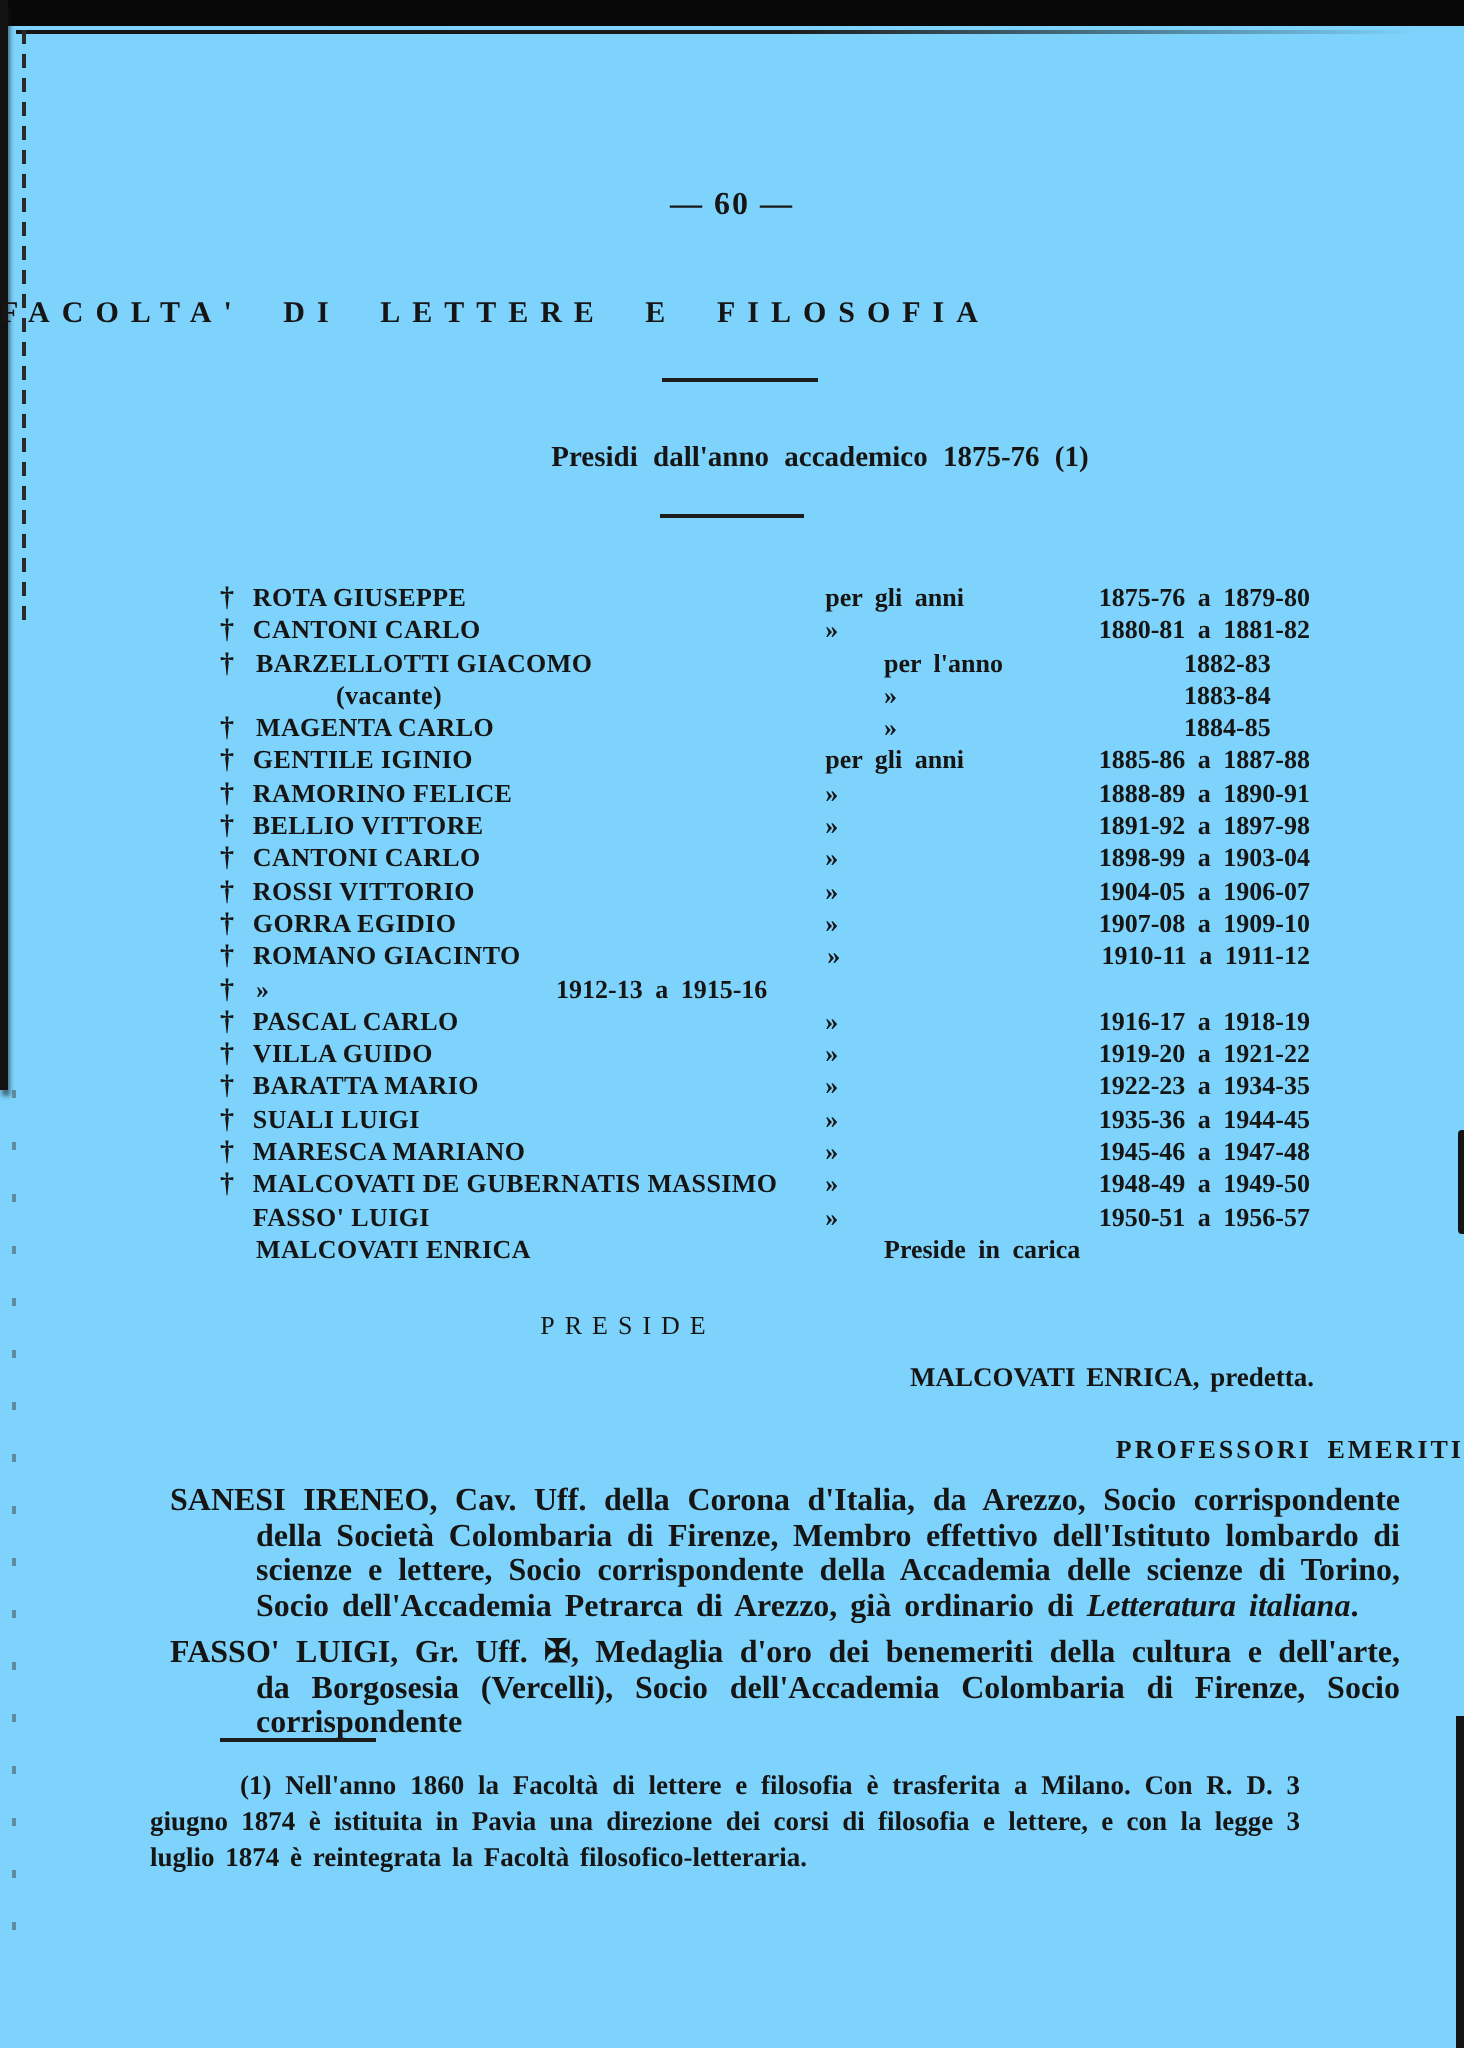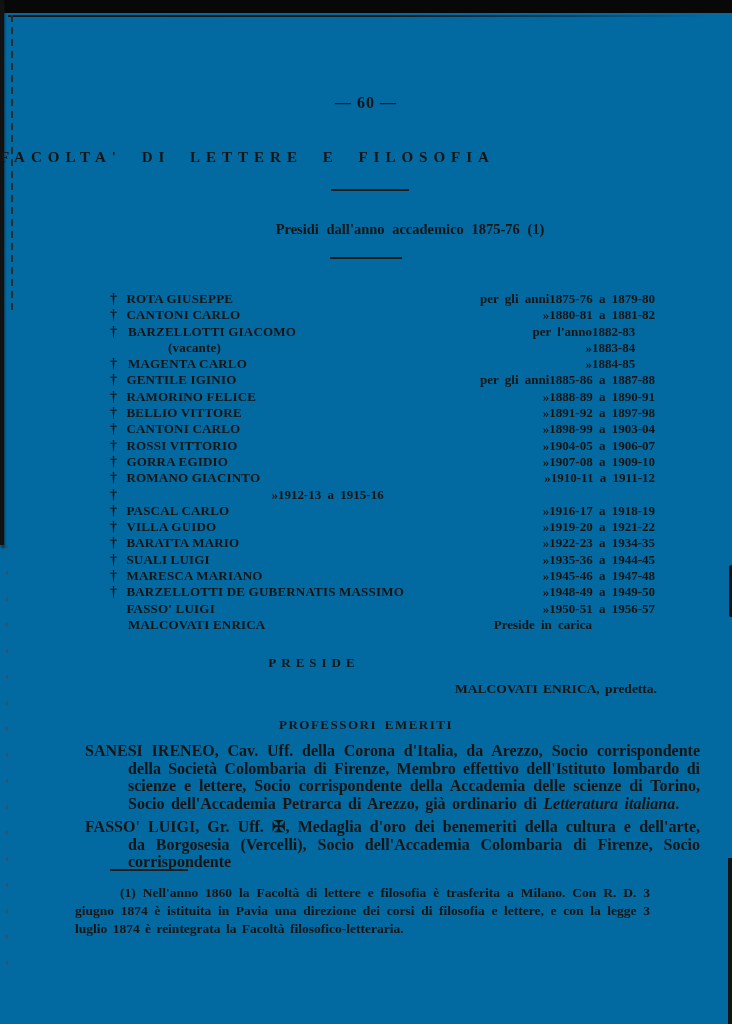--- a/index.html
+++ b/index.html
@@ -1,19 +1,19 @@
 <!DOCTYPE html>
 <html><head>
 <meta charset="utf-8">
 <style>
   html,body{margin:0;padding:0;background:#e8e8e8;}
   .paper{
     position:relative;
     width:732px;height:1024px;
-    background:#0369a1;
+    background:#7dd3fc;
     font-family:"Liberation Serif","DejaVu Serif",serif;
     color:#161514;
     overflow:hidden;
     margin:0 auto;
   }
   
   .top-bar{position:absolute;top:0;left:0;width:732px;height:13px;background:#080808;}
   .frame-h{position:absolute;top:15px;left:8px;width:700px;height:2px;
     background:linear-gradient(90deg,#151515 0%,#1c1c1c 55%,rgba(20,20,20,.45) 80%,rgba(20,20,20,0) 100%);}
   .frame-v{position:absolute;top:15px;left:11px;width:2px;height:300px;
@@ -33,28 +33,28 @@
   .rule1{top:189px;left:331px;width:78px;}
   .rule2{top:257px;left:330px;width:72px;}
   .subtitle{position:absolute;top:221px;left:0;width:732px;text-align:center;
     font-size:14.5px;font-weight:bold;word-spacing:4px;margin-left:44px;}
   
   .ptable{position:absolute;top:291px;left:110px;width:545px;}
   .prow{display:flex;align-items:baseline;height:16.3px;font-size:13px;font-weight:bold;}
   .dagger{width:18px;font-size:14px;}
   .pname{width:314px;letter-spacing:.2px;white-space:nowrap;}
   .pname.indent{padding-left:40px;box-sizing:border-box;}
-  .pperiod{width:150px;text-align:right;word-spacing:3px;}
+  .pperiod{width:150px;text-align:left;word-spacing:3px;}
   .pyears{flex:1;word-spacing:3px;white-space:nowrap;}
   
   .h-preside{position:absolute;top:655px;left:0;width:628px;text-align:center;
-    font-size:13px;font-weight:bold;letter-spacing:5px;}
+    font-size:13px;font-weight:normal;letter-spacing:5px;}
   .line-malcovati{position:absolute;top:681px;left:85px;width:572px;
     font-size:13.5px;font-weight:bold;word-spacing:2px;text-align:right;}
-  .h-emeriti{position:absolute;top:717px;left:0;width:732px;text-align:center;
+  .h-emeriti{position:absolute;top:717px;left:0;width:732px;text-align:right;
     font-size:13px;font-weight:bold;letter-spacing:1.5px;word-spacing:3px;}
   .para{position:absolute;left:85px;width:572px;font-size:16px;font-weight:bold;
     line-height:17.5px;text-align:justify;word-spacing:2.5px;
     padding-left:43px;text-indent:-43px;box-sizing:content-box;}
   .para-sanesi{top:742px;}
   .para-fasso{top:818px;}
   .para .ital{font-style:italic;}
   .order-symbol{font-weight:bold;}
   .foot-rule{top:869px;left:110px;width:78px;}
   .footnote{position:absolute;top:884px;left:75px;width:575px;
@@ -201,21 +201,21 @@
 
     <div class="prow">
       <span class="dagger">†</span>
       <span class="pname">MARESCA MARIANO</span>
       <span class="pperiod">»</span>
       <span class="pyears">1945-46 a 1947-48</span>
     </div>
 
     <div class="prow">
       <span class="dagger">†</span>
-      <span class="pname">BARZELLOTTI DE GUBERNATIS MASSIMO</span>
+      <span class="pname">MALCOVATI DE GUBERNATIS MASSIMO</span>
       <span class="pperiod">»</span>
       <span class="pyears">1948-49 a 1949-50</span>
     </div>
 
     <div class="prow">
       <span class="dagger"></span>
       <span class="pname">FASSO' LUIGI</span>
       <span class="pperiod">»</span>
       <span class="pyears">1950-51 a 1956-57</span>
     </div>

